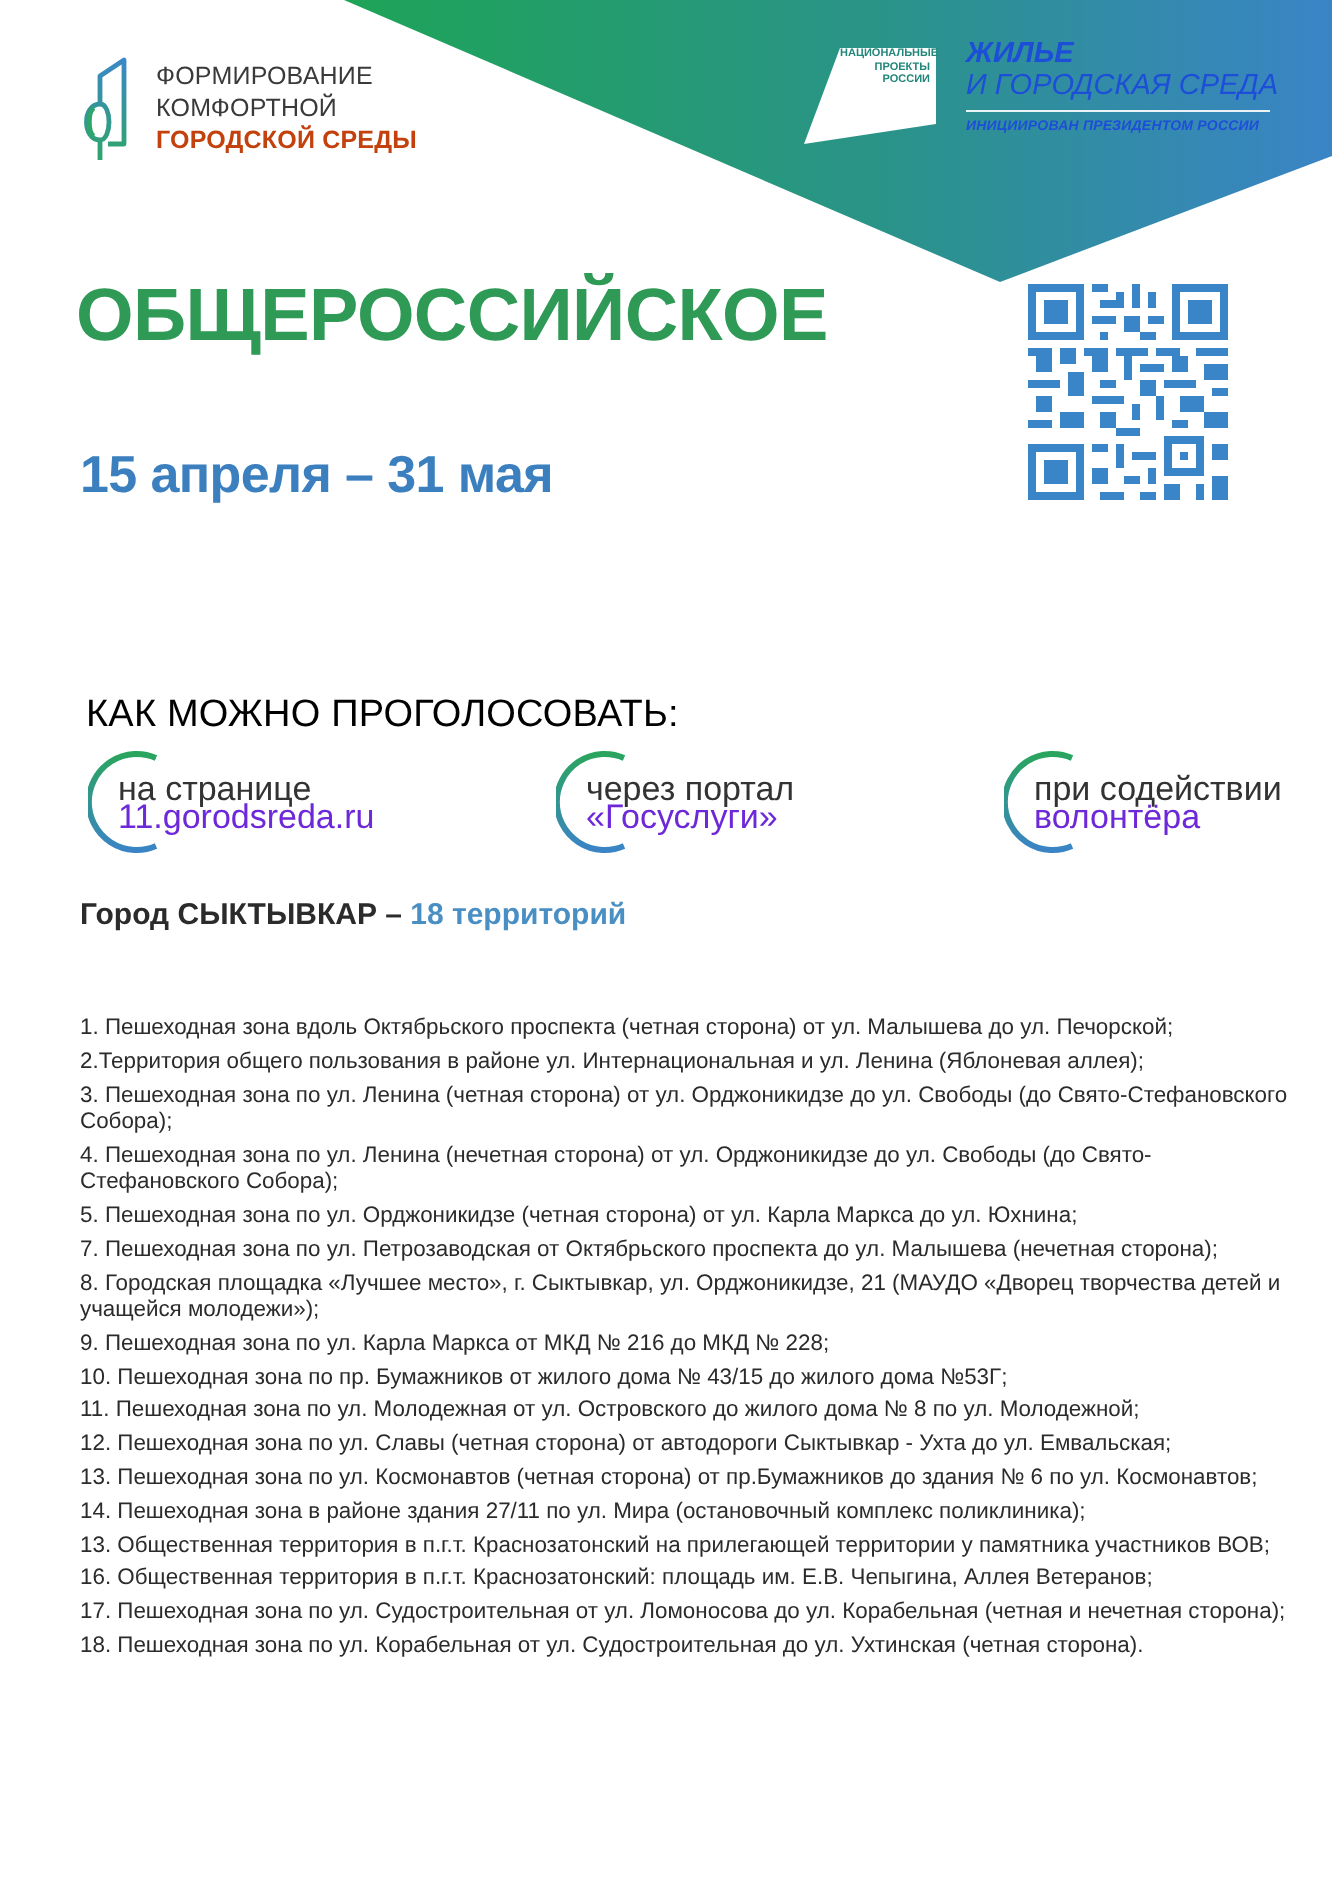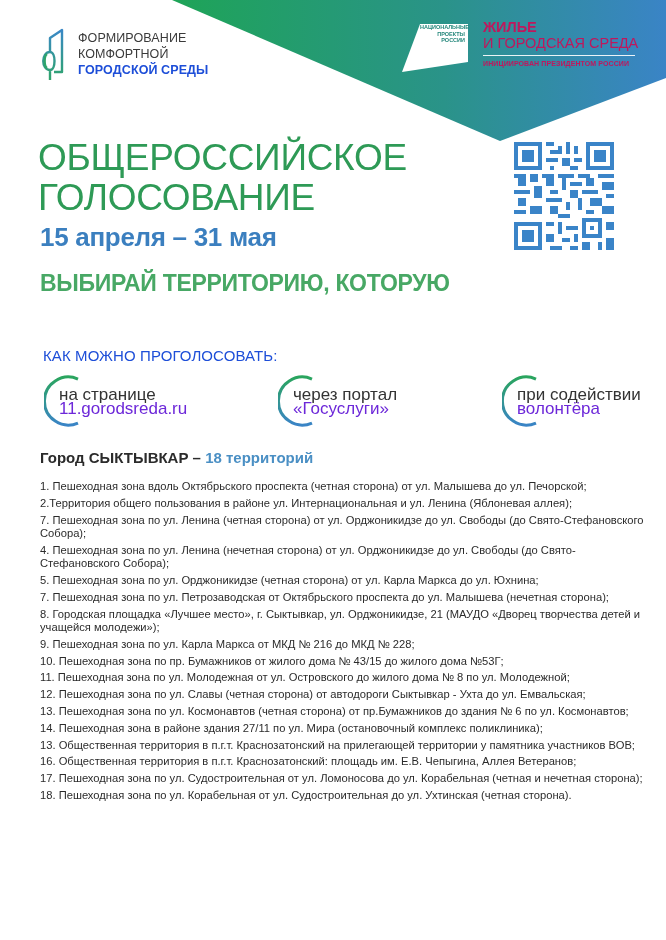--- a/index.html
+++ b/index.html
@@ -5,52 +5,52 @@
   * { box-sizing: border-box; margin: 0; padding: 0; }
   html, body { width: 666px; height: 940px; background: #ffffff; overflow: hidden; }
   body { position: relative; font-family: "Liberation Sans", "DejaVu Sans", sans-serif; color: #2b2b2b; }
 
   .banner { position: absolute; left: 0; top: 0; width: 666px; height: 145px; }
   .banner svg { display: block; }
 
   .logo-left { position: absolute; left: 38px; top: 26px; display: flex; align-items: center; }
   .logo-left .mark { width: 28px; height: 56px; margin-right: 12px; }
   .logo-left .txt { font-size: 12.5px; line-height: 16px; color: #3a3a3a; letter-spacing: 0.1px; }
-  .logo-left .txt .b { font-weight: bold; color: #1d4ed8; }
+  .logo-left .txt .b { font-weight: bold; color: #c2410c; }
 
   .np { position: absolute; left: 400px; top: 22px; width: 70px; height: 50px; }
   .np-text { position: absolute; left: 420px; top: 24px; width: 45px; font-size: 5.5px; line-height: 6.5px; color: #22867a; text-align: right; font-weight: bold; font-family: "Liberation Sans Narrow", "Liberation Sans", sans-serif; }
-  .proj { position: absolute; left: 483px; top: 20px; color: #be185d; }
+  .proj { position: absolute; left: 483px; top: 20px; color: #1d4ed8; font-style: italic; }
   .proj .t1 { font-size: 14.5px; font-weight: bold; line-height: 15px; }
   .proj .t2 { font-size: 14.5px; line-height: 16px; font-weight: normal; }
   .proj .line { width: 152px; height: 1px; background: #ffffff; margin: 4px 0 4px; opacity: 0.9; }
   .proj .t3 { font-size: 7px; font-weight: bold; letter-spacing: 0.1px; }
 
-  .title { position: absolute; left: 38px; top: 138px; color: #2e9a56; font-weight: normal; font-size: 37px; line-height: 40px; letter-spacing: -0.3px; }
+  .title { position: absolute; left: 38px; top: 138px; color: #2e9a56; font-weight: bold; font-size: 37px; line-height: 40px; letter-spacing: -0.3px; }
   .dates { position: absolute; left: 40px; top: 222px; color: #3b7fbf; font-weight: bold; font-size: 26px; letter-spacing: -0.3px; }
   .qr { position: absolute; left: 514px; top: 142px; width: 100px; height: 108px; }
 
   .slogan { position: absolute; left: 40px; top: 268px; font-weight: bold; font-size: 23px; line-height: 31px; color: #48a865; letter-spacing: -0.3px; }
   .slogan .blue { color: #3b7fbf; }
 
-  .how { position: absolute; left: 43px; top: 347px; font-size: 15px; color: #1d4ed8; letter-spacing: 0.1px; }
+  .how { position: absolute; left: 43px; top: 347px; font-size: 19px; color: #000000; letter-spacing: 0.1px; }
 
   .method { position: absolute; top: 375px; height: 52px; display: flex; align-items: center; }
   .method .arc { position: absolute; left: 0; top: 0; width: 52px; height: 52px; }
   .method .mtxt { position: absolute; left: 15px; top: 13px; white-space: nowrap; font-size: 17px; line-height: 14px; }
   .method .l1 { color: #333333; }
   .method .l2 { color: #6d28d9; }
   .m1 { left: 44px; } .m2 { left: 278px; } .m3 { left: 502px; }
 
   .city { position: absolute; left: 40px; top: 449px; font-size: 15px; font-weight: bold; color: #2b2b2b; }
   .city .cnt { color: #4a8fc4; }
 
   .list { position: absolute; left: 40px; top: 480px; width: 610px; list-style: none; font-size: 11.2px; line-height: 13.4px; color: #2b2b2b; }
   .list li { margin-bottom: 3.4px; }
-  .list li.first { padding-left: 14px; text-indent: -14px; }
+  .list li.first { padding-left: 14px; text-indent: -14px; margin-top: 28px; }
 </style>
 </head>
 <body>
 
 <div class="banner">
   <svg width="666" height="145" viewBox="0 0 666 145">
     <defs>
       <linearGradient id="bg" x1="0" y1="0" x2="1" y2="0">
         <stop offset="0" stop-color="#1ea457"></stop>
         <stop offset="0.55" stop-color="#2a9389"></stop>
@@ -90,21 +90,20 @@
 
 <div class="proj">
   <div class="t1">ЖИЛЬЕ</div>
   <div class="t2">И ГОРОДСКАЯ СРЕДА</div>
   <div class="line"></div>
   <div class="t3">ИНИЦИИРОВАН ПРЕЗИДЕНТОМ РОССИИ</div>
 </div>
 
 <div class="title">
   <div>ОБЩЕРОССИЙСКОЕ</div>
-  <div>ГОЛОСОВАНИЕ</div>
 </div>
 <div class="dates">15 апреля – 31 мая</div>
 
 <svg class="qr" viewBox="0 0 25 27" shape-rendering="crispEdges">
   <g fill="#3a84c8">
     <rect x="0" y="0" width="7" height="7"></rect>
       <rect x="1" y="1" width="5" height="5" fill="#fff"></rect>
       <rect x="2" y="2" width="3" height="3"></rect>
     <rect x="18" y="0" width="7" height="7"></rect>
       <rect x="19" y="1" width="5" height="5" fill="#fff"></rect>
@@ -163,21 +162,20 @@
       <rect x="23" y="20" width="2" height="2"></rect>
     <rect x="9" y="26" width="3" height="1"></rect>
       <rect x="14" y="26" width="2" height="1"></rect>
       <rect x="17" y="25" width="2" height="2"></rect>
       <rect x="21" y="25" width="1" height="2"></rect>
       <rect x="23" y="24" width="2" height="3"></rect>
   </g>
 </svg>
 
 <div class="slogan">
-  <div>ВЫБИРАЙ ТЕРРИТОРИЮ, КОТОРУЮ</div>
 </div>
 
 <div class="how">КАК МОЖНО ПРОГОЛОСОВАТЬ:</div>
 
 <div class="method m1">
   <svg class="arc" viewBox="0 0 52 52">
     <defs>
         <linearGradient id="ag1" x1="0" y1="0" x2="0" y2="1">
           <stop offset="0" stop-color="#2aa55e"></stop>
           <stop offset="1" stop-color="#3a84c6"></stop>
@@ -221,21 +219,21 @@
     <div class="l1">при содействии</div>
     <div class="l2">волонтёра</div>
   </div>
 </div>
 
 <div class="city"><span>Город СЫКТЫВКАР – </span><span class="cnt">18 территорий</span></div>
 
 <ul class="list">
   <li class="first">1.  Пешеходная зона вдоль Октябрьского проспекта (четная сторона) от ул. Малышева до ул. Печорской;</li>
   <li>2.Территория общего пользования в районе ул. Интернациональная и ул. Ленина (Яблоневая аллея);</li>
-  <li>7. Пешеходная зона по ул. Ленина (четная сторона) от ул. Орджоникидзе до ул. Свободы (до Свято-Стефановского Собора);</li>
+  <li>3. Пешеходная зона по ул. Ленина (четная сторона) от ул. Орджоникидзе до ул. Свободы (до Свято-Стефановского Собора);</li>
   <li>4. Пешеходная зона по ул. Ленина (нечетная сторона) от ул. Орджоникидзе до ул. Свободы (до Свято-Стефановского Собора);</li>
   <li>5. Пешеходная зона по ул. Орджоникидзе (четная сторона) от ул. Карла Маркса до ул. Юхнина;</li>
   <li>7. Пешеходная зона по ул. Петрозаводская от Октябрьского проспекта до ул. Малышева (нечетная сторона);</li>
   <li>8. Городская площадка «Лучшее место», г. Сыктывкар, ул. Орджоникидзе, 21 (МАУДО «Дворец творчества детей и учащейся молодежи»);</li>
   <li>9. Пешеходная зона по ул. Карла Маркса от МКД № 216 до МКД № 228;</li>
   <li>10. Пешеходная зона по пр. Бумажников от жилого дома № 43/15 до жилого дома №53Г;</li>
   <li>11. Пешеходная зона по ул. Молодежная от ул. Островского до жилого дома № 8 по ул. Молодежной;</li>
   <li>12. Пешеходная зона по ул. Славы (четная сторона) от автодороги Сыктывкар - Ухта до ул. Емвальская;</li>
   <li>13. Пешеходная зона по ул. Космонавтов (четная сторона) от пр.Бумажников до здания № 6 по ул. Космонавтов;</li>
   <li>14. Пешеходная зона в районе здания 27/11 по ул. Мира (остановочный комплекс поликлиника);</li>

